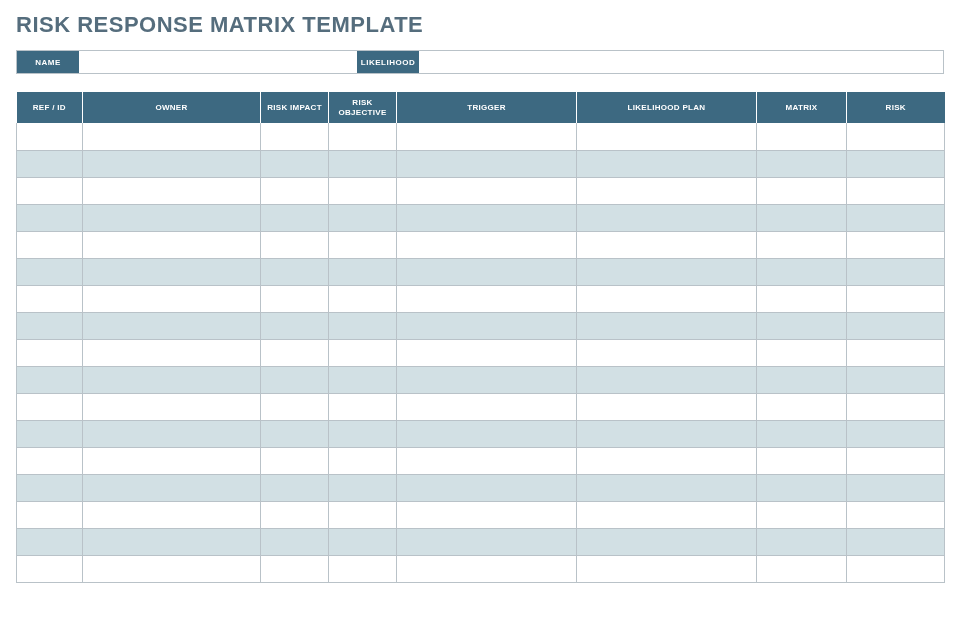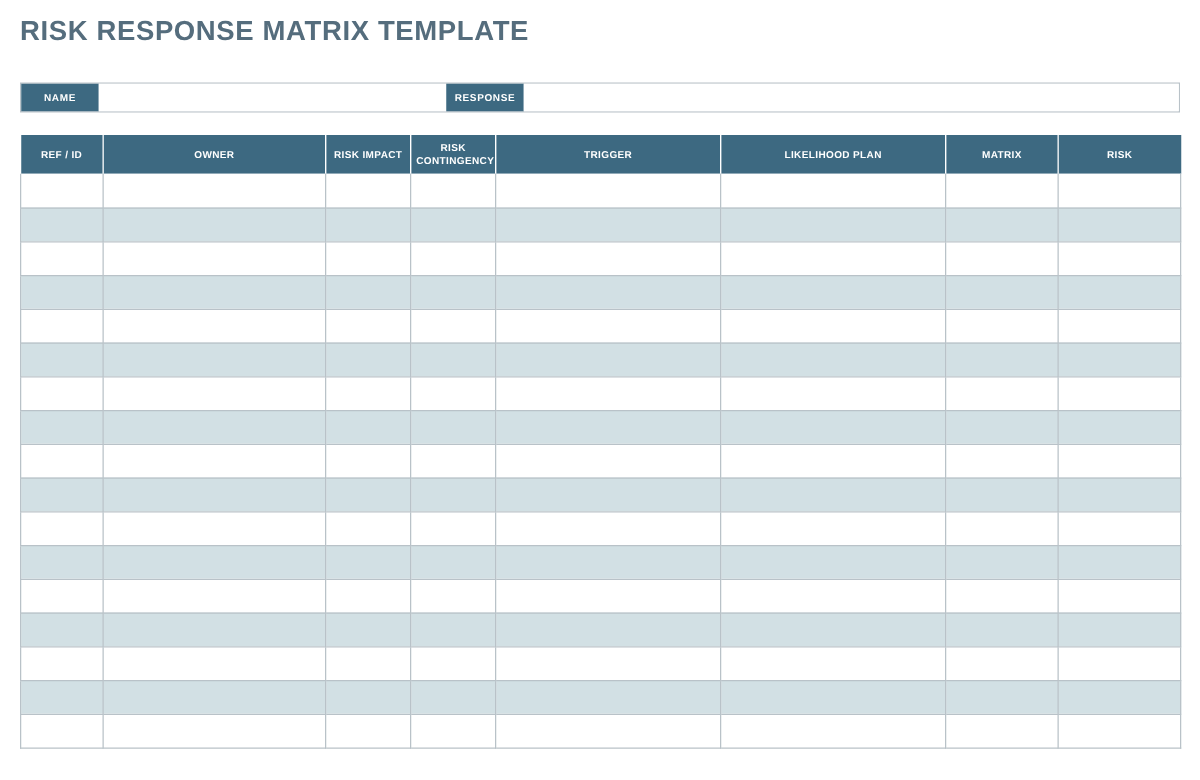--- a/index.html
+++ b/index.html
@@ -12,21 +12,21 @@
     background: #ffffff;
     width: 960px;
     height: 624px;
     padding: 12px 16px;
   }
   .title {
     color: #556d7d;
     font-size: 22px;
     font-weight: 700;
     letter-spacing: 0.5px;
-    margin-bottom: 28px;
+    margin-bottom: 12px;
   }
   .info-bar {
     display: flex;
     align-items: stretch;
     border: 1px solid #b9c2c8;
     margin-bottom: 18px;
     height: 24px;
   }
   .info-label {
     background: #3d6981;
@@ -112,41 +112,41 @@
   }
 </style>
 </head>
 <body>
 
 <h1 class="title">RISK RESPONSE MATRIX TEMPLATE</h1>
 
 <div class="info-bar">
   <div class="info-label">NAME</div>
   <input class="info-value name-val" type="text" value="" style="">
-  <div class="info-label">RESPONSE</div>
+  <div class="info-label">LIKELIHOOD</div>
   <input class="info-value" type="text" value="" style="">
 </div>
 
 <table>
   <colgroup>
     <col class="col-refid">
     <col class="col-risk">
     <col class="col-impact">
     <col class="col-likeli">
     <col class="col-response">
     <col class="col-contin">
     <col class="col-trigger">
     <col class="col-owner">
   </colgroup>
   <thead>
     <tr>
       <th>REF / ID</th>
       <th>OWNER</th>
       <th>RISK IMPACT</th>
-      <th>RISK CONTINGENCY</th>
+      <th>RISK OBJECTIVE</th>
       <th>TRIGGER</th>
       <th>LIKELIHOOD PLAN</th>
       <th>MATRIX</th>
       <th>RISK</th>
     </tr>
   </thead>
   <tbody id="table-body">
       <tr class="odd">
         <td><input type="text" class="cell-input" style=""></td>
         <td><input type="text" class="cell-input" style=""></td>

